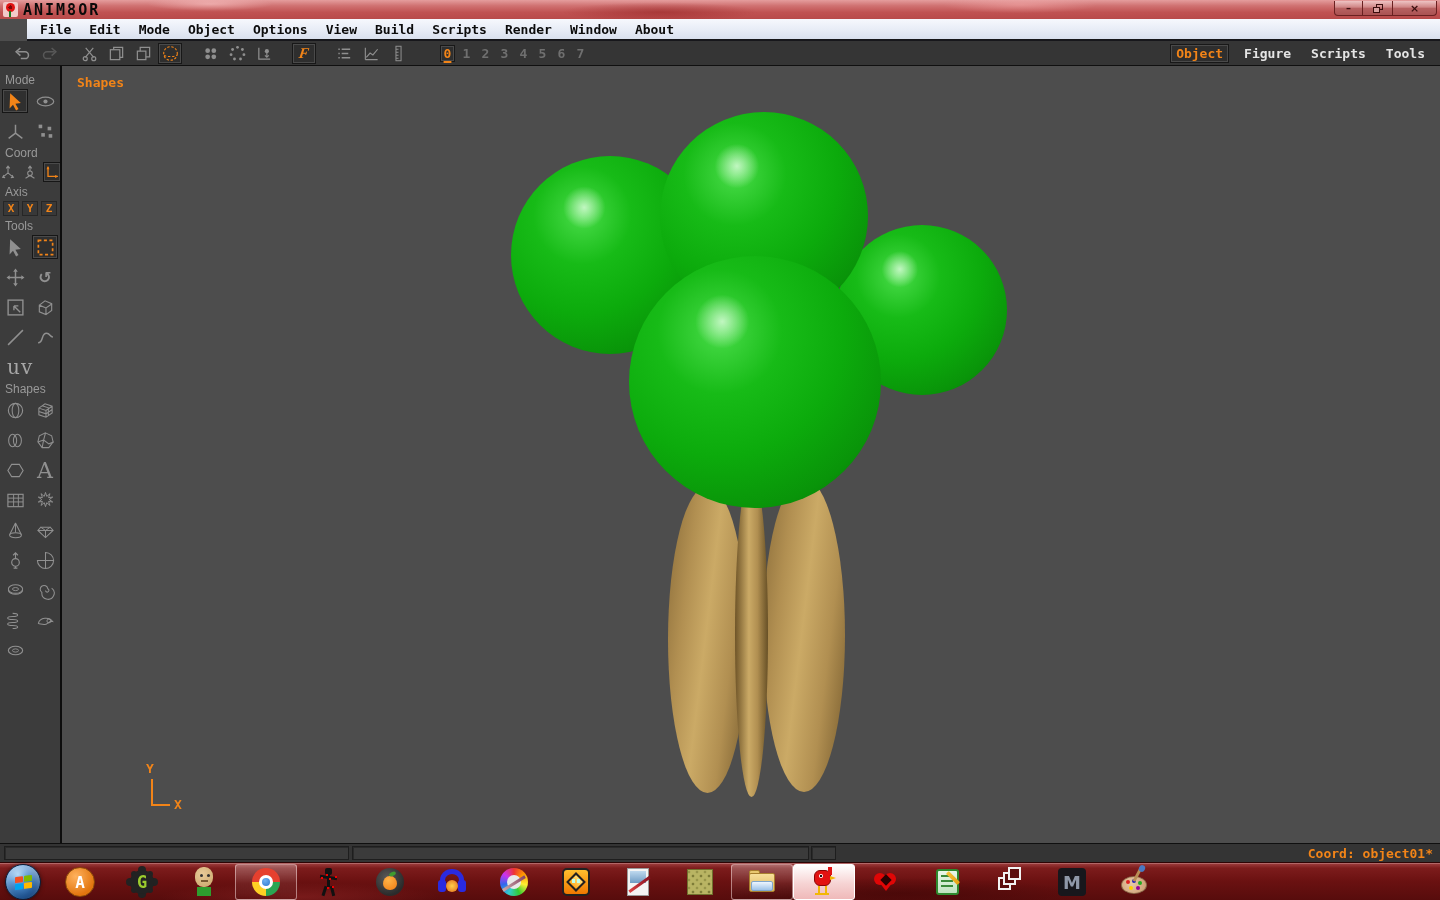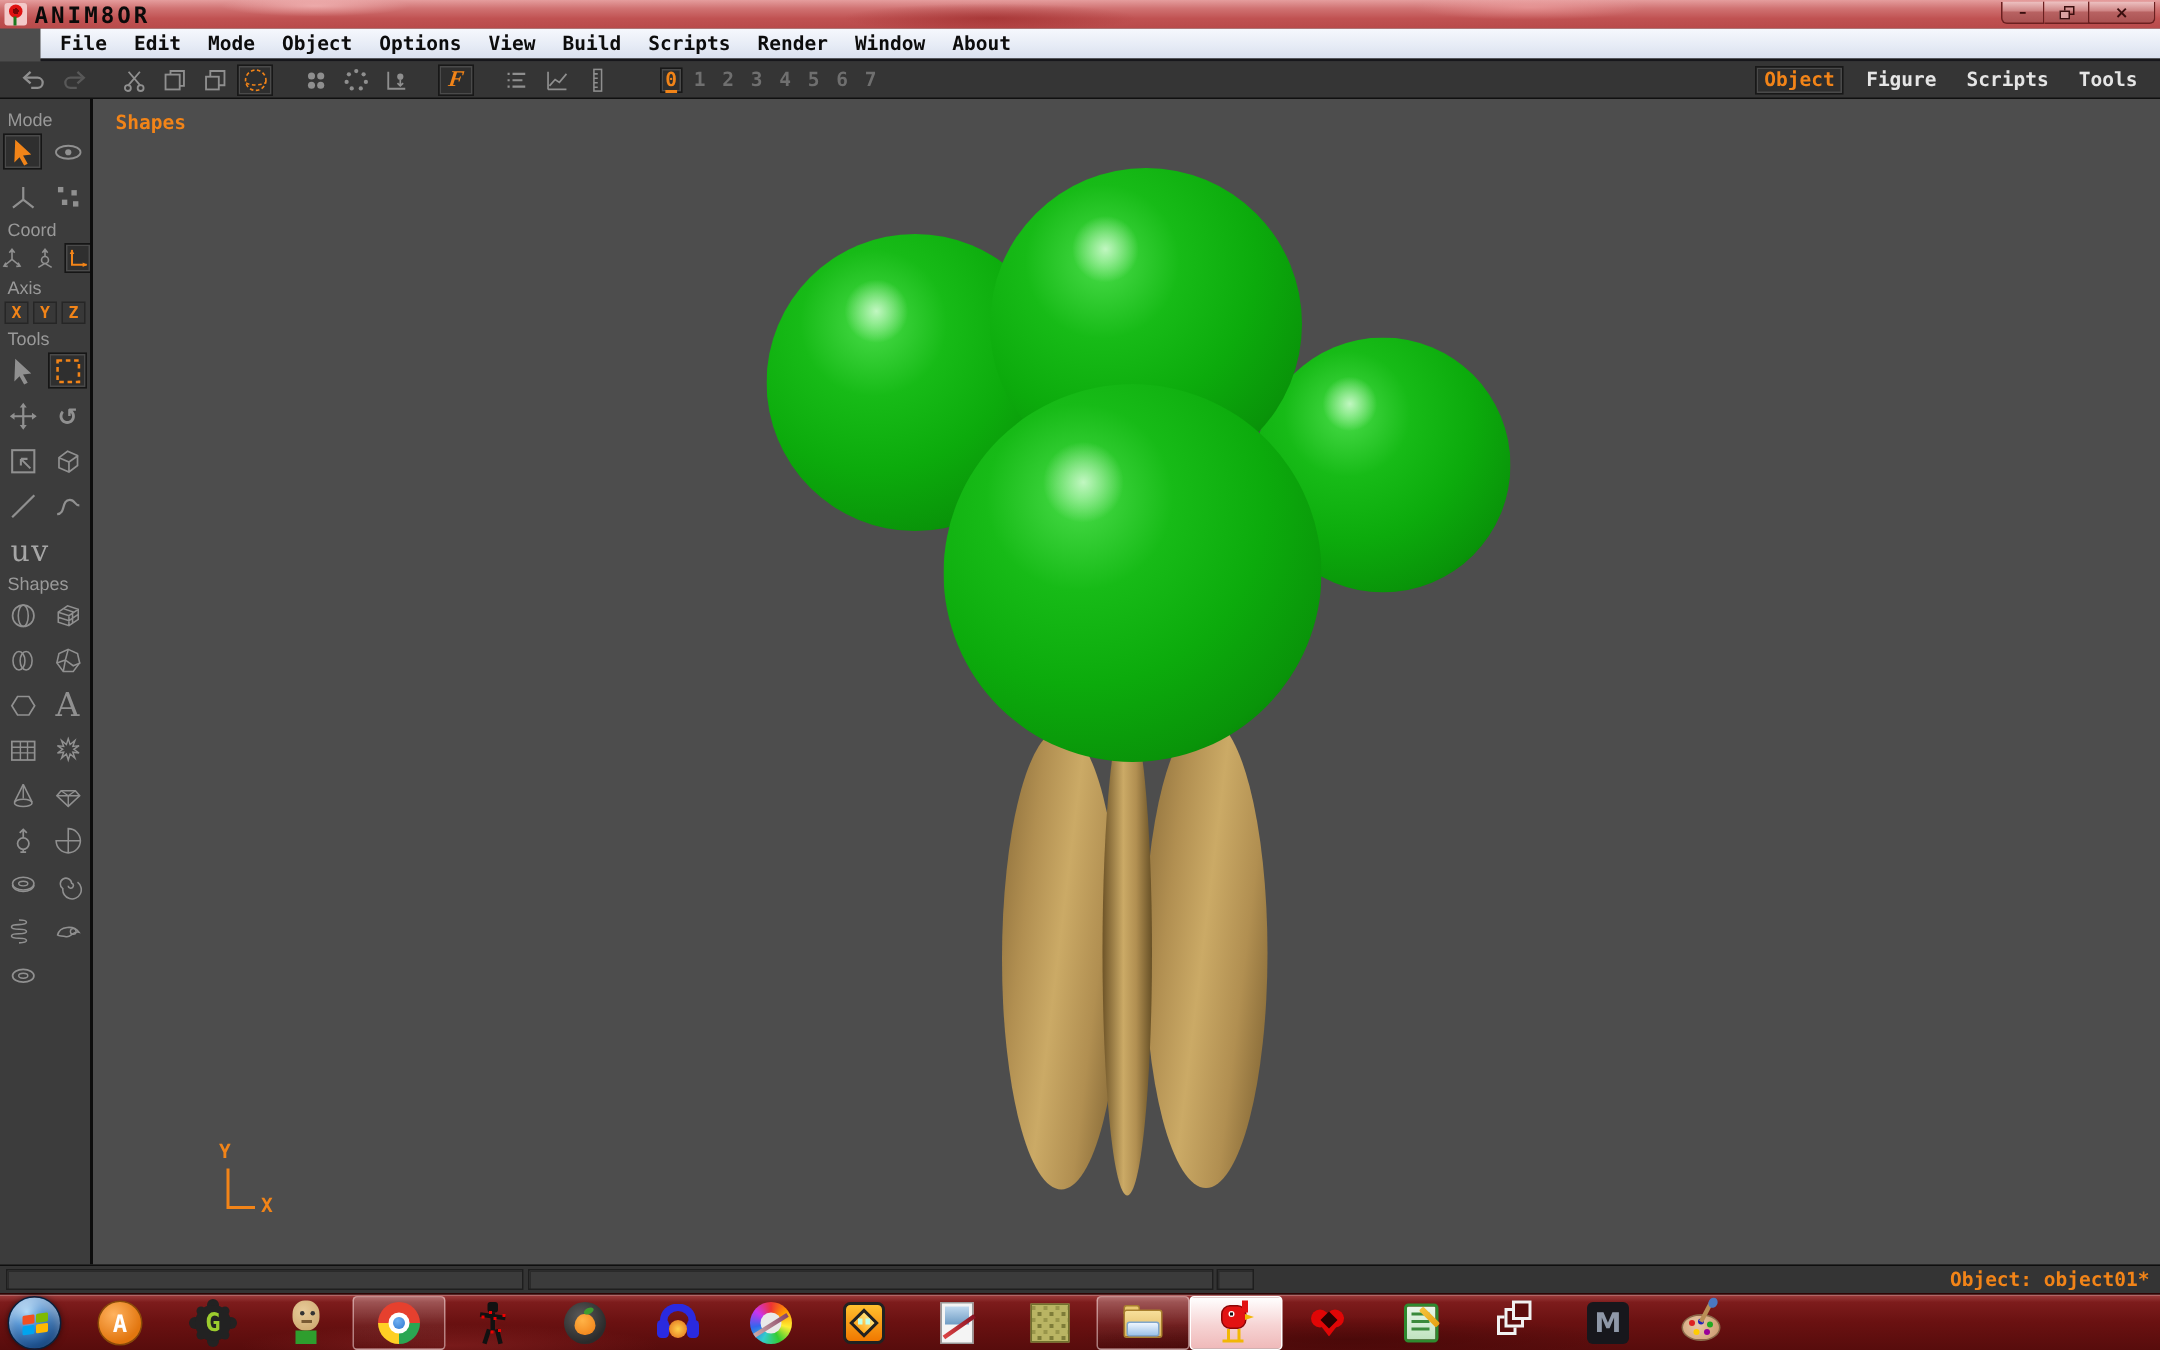--- a/index.html
+++ b/index.html
@@ -498,21 +498,21 @@
         <span class="lh"></span>
         <span class="lx">X</span>
       </div>
     </div>
   </div>
 
   <div class="statusbar">
     <div class="status-panel sp1"></div>
     <div class="status-panel sp2"></div>
     <div class="status-panel sp3"></div>
-    <span class="status-object">Object: object01*</span>
+    <span class="status-object">Coord: object01*</span>
   </div>
 
   <div class="taskbar">
     <div class="start-orb">
       <span class="orb-flag">
           <span></span>
           <span></span>
           <span></span>
           <span></span>
         </span>

